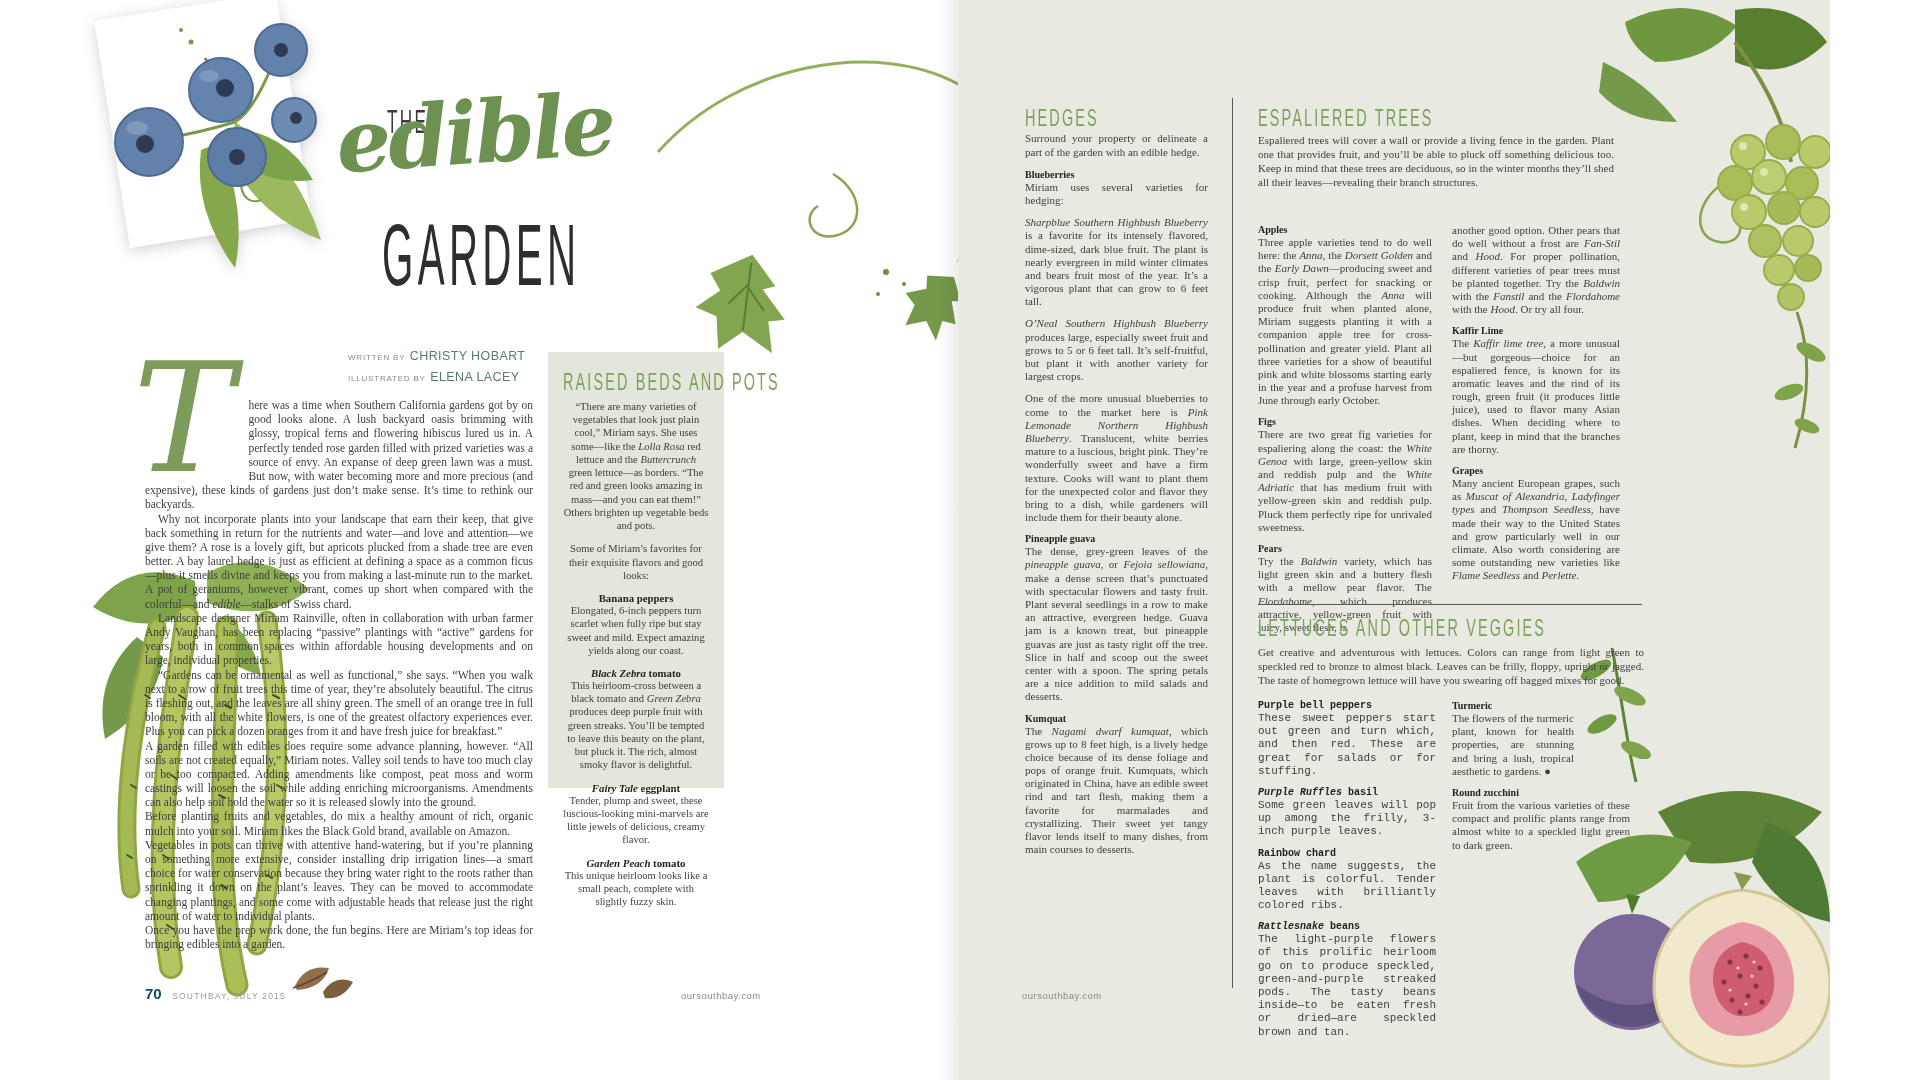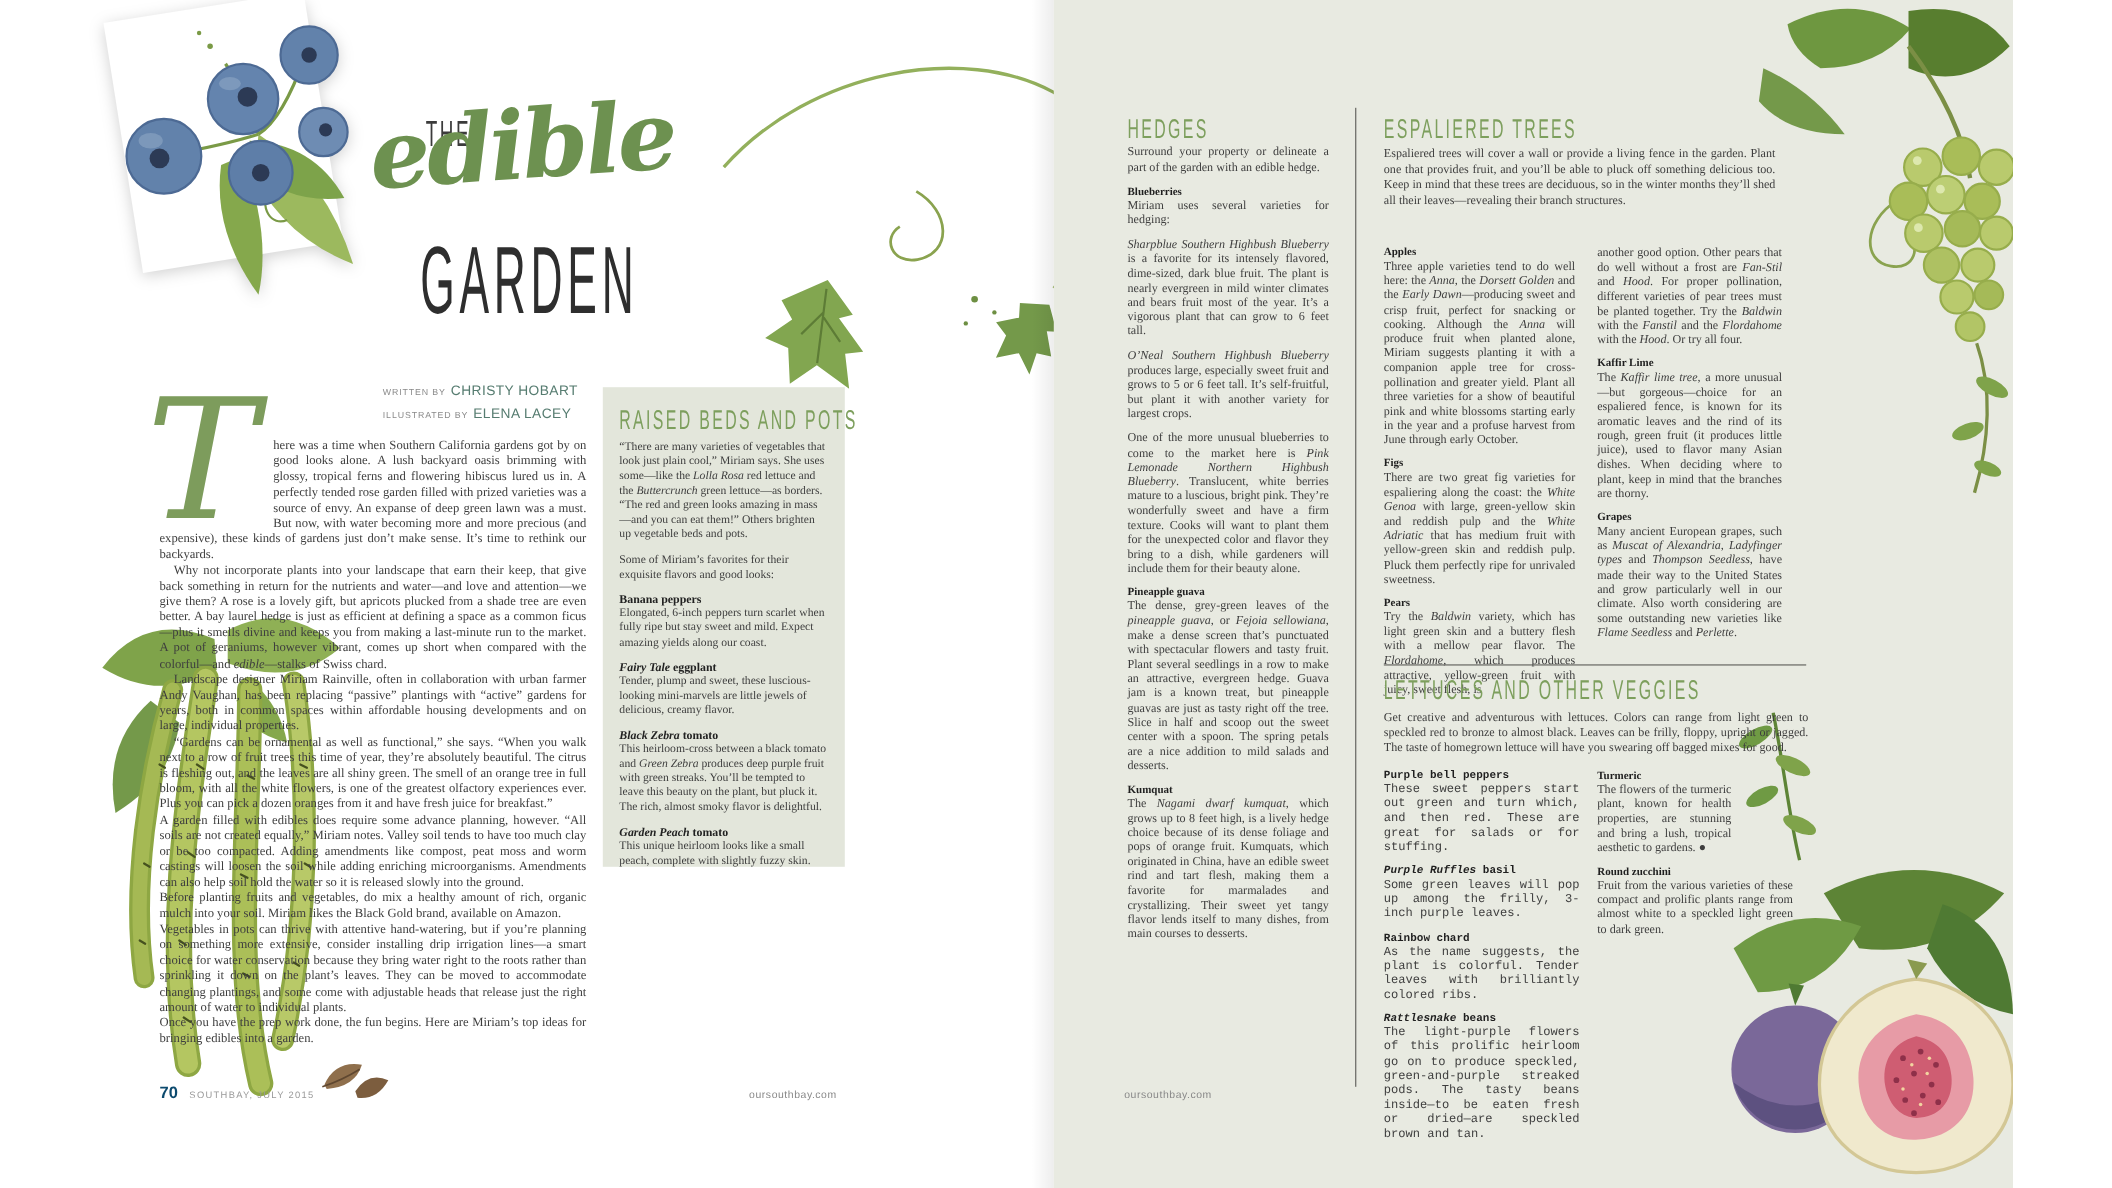--- a/index.html
+++ b/index.html
@@ -21,22 +21,22 @@
   .by-name{font-size:12.5px;color:#567c70;letter-spacing:0.4px;}
 
   .body-col{position:absolute;left:145px;top:398px;width:388px;font-size:11.5px;line-height:1.235;
             text-align:justify;color:#3e3e3e;}
   .body-col p{margin:0;}
   .body-col p.ind{text-indent:13px;}
   .dropcap{float:left;font-family:"DejaVu Serif",serif;font-style:italic;font-size:152px;
            line-height:0.78;color:#7d9c5c;margin:-38px 14px 0 -12px;}
   .ml1{margin-left:93px;} .ml2{margin-left:104px;} .ml3{margin-left:130px;} .ml4{margin-left:158px;}
 
-  .sidebar-box{position:absolute;left:548px;top:352px;width:220px;height:436px;background:#e3e6db;
-               box-sizing:border-box;padding:16px 15px;}
+  .sidebar-box{position:absolute;left:548px;top:352px;width:176px;height:436px;background:#e3e6db;
+               box-sizing:border-box;padding:16px 15px;text-align:center;}
   .hand-heading{font-family:"Liberation Sans",sans-serif;color:#7d9f5d;font-size:17px;
                 letter-spacing:2.5px;transform:scale(0.85,1.45);transform-origin:0 0;white-space:nowrap;}
   .sb-head{margin-bottom:12px;}
   .sb-text{font-size:10.6px;line-height:1.25;margin:0 0 10px 0;}
   .sb-item{margin-bottom:10px;}
   .sb-item-name{font-size:10.8px;font-weight:bold;color:#222;}
   .sb-item-body{font-size:10.6px;line-height:1.25;}
 
   .footer-left{position:absolute;left:145px;top:985px;font-family:"Liberation Sans",sans-serif;}
   .pagenum{font-size:15px;font-weight:bold;color:#0c4a6e;}
@@ -186,26 +186,26 @@
 
     <div class="sidebar-box">
       <div class="hand-heading sb-head">RAISED BEDS AND POTS</div>
       <p class="sb-text">“There are many varieties of vegetables that look just plain cool,” Miriam says. She uses some—like the <i>Lolla Rosa</i> red lettuce and the <i>Buttercrunch</i> green lettuce—as borders. “The red and green looks amazing in mass—and you can eat them!” Others brighten up vegetable beds and pots.</p>
       <p class="sb-text">Some of Miriam’s favorites for their exquisite flavors and good looks:</p>
       <div class="sb-item">
         <div class="sb-item-name">Banana peppers</div>
         <div class="sb-item-body">Elongated, 6-inch peppers turn scarlet when fully ripe but stay sweet and mild. Expect amazing yields along our coast.</div>
       </div>
       <div class="sb-item">
+        <div class="sb-item-name"><i>Black Zebra</i> tomato</div>
+        <div class="sb-item-body">This heirloom-cross between a black tomato and <i>Green Zebra</i> produces deep purple fruit with green streaks. You’ll be tempted to leave this beauty on the plant, but pluck it. The rich, almost smoky flavor is delightful.</div>
+      </div>
+      <div class="sb-item">
         <div class="sb-item-name"><i>Fairy Tale</i> eggplant</div>
         <div class="sb-item-body">Tender, plump and sweet, these luscious-looking mini-marvels are little jewels of delicious, creamy flavor.</div>
-      </div>
-      <div class="sb-item">
-        <div class="sb-item-name"><i>Black Zebra</i> tomato</div>
-        <div class="sb-item-body">This heirloom-cross between a black tomato and <i>Green Zebra</i> produces deep purple fruit with green streaks. You’ll be tempted to leave this beauty on the plant, but pluck it. The rich, almost smoky flavor is delightful.</div>
       </div>
       <div class="sb-item">
         <div class="sb-item-name"><i>Garden Peach</i> tomato</div>
         <div class="sb-item-body">This unique heirloom looks like a small peach, complete with slightly fuzzy skin.</div>
       </div>
     </div>
 
     <svg class="abs" style="left:283px;top:956px;" width="75" height="52" viewBox="0 0 75 52">
       <path d="M12 30 Q22 8 46 12 Q40 32 14 34 Z" fill="#8f6f4c"></path>
       <path d="M40 36 Q52 18 70 26 Q60 44 42 42 Z" fill="#7c5d3e"></path>

